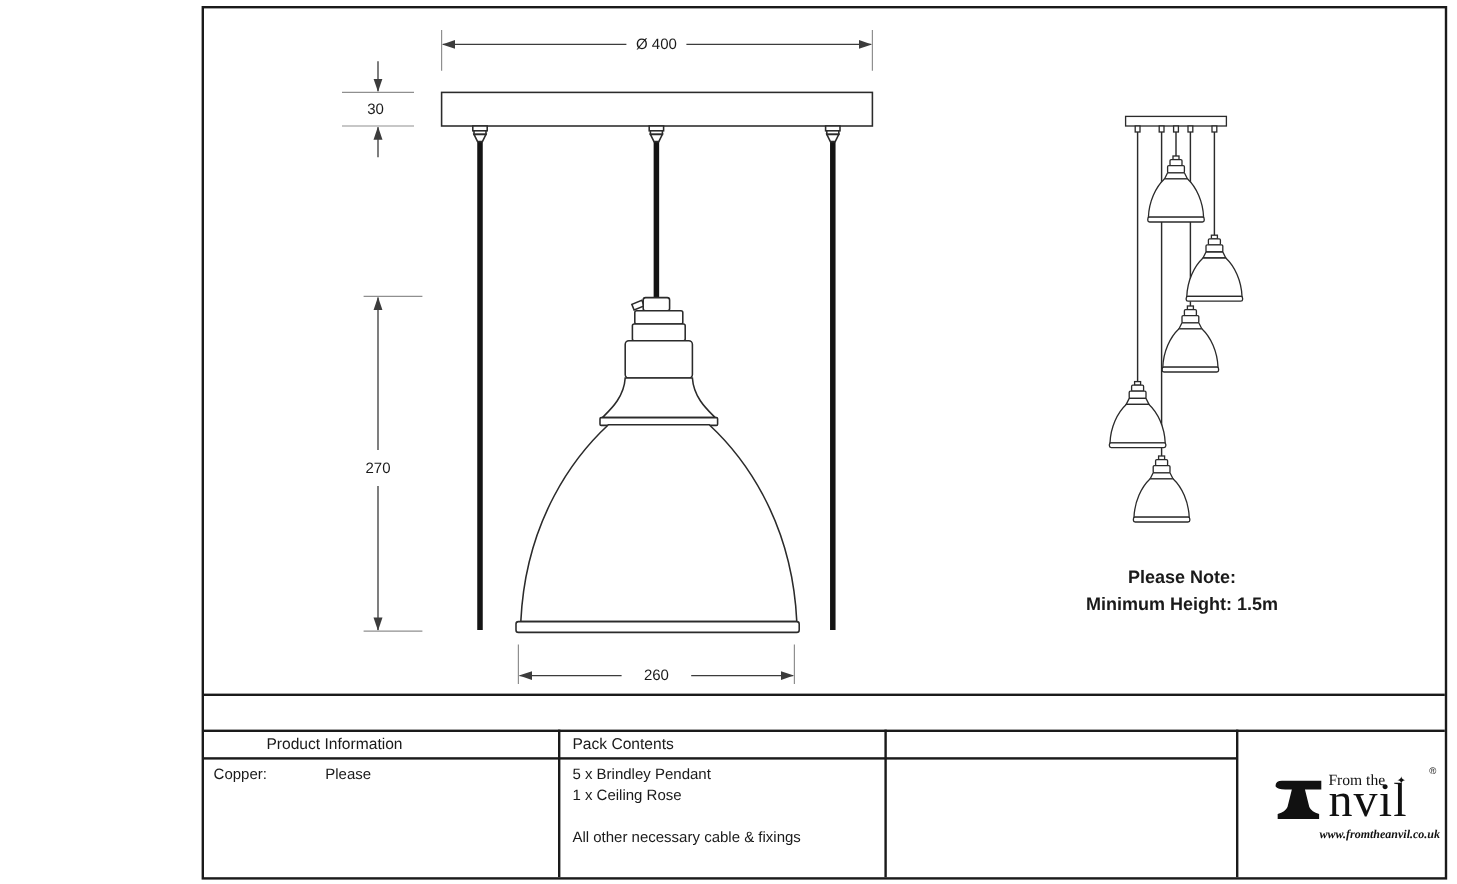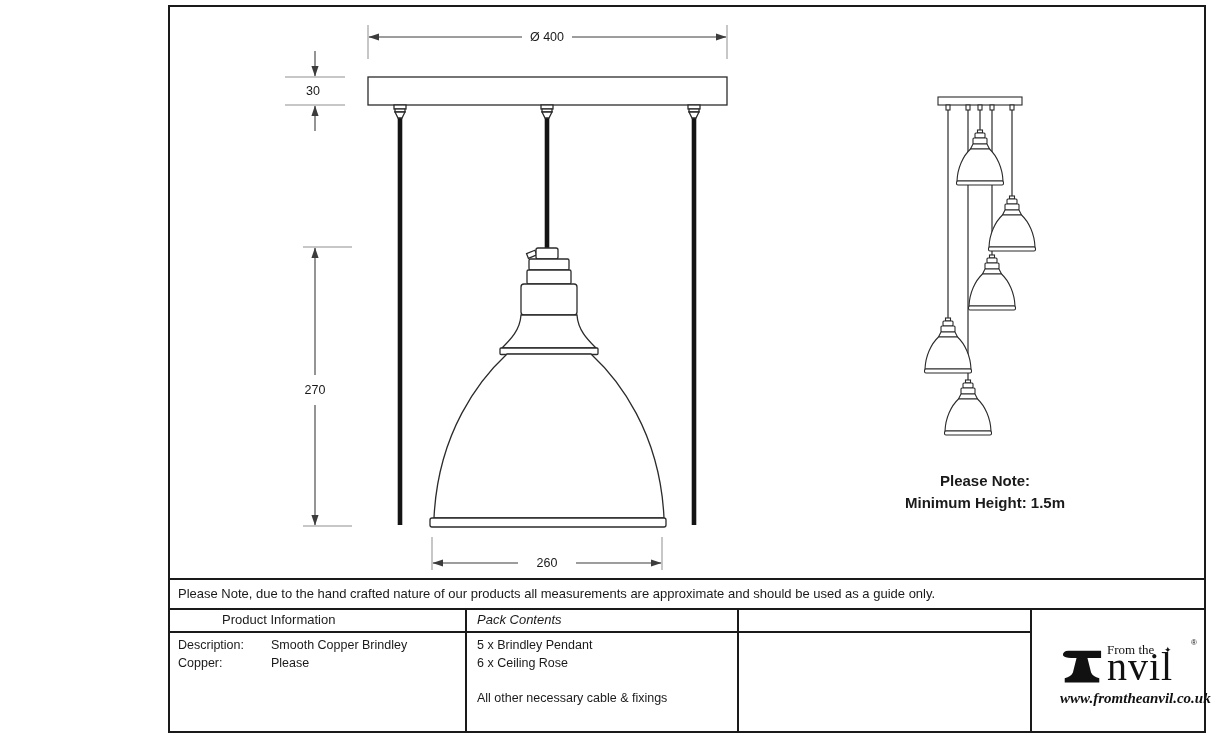--- a/index.html
+++ b/index.html
@@ -26,21 +26,21 @@
   .pi-label{width:93px;flex:none;}
   .logo{position:absolute;left:890px;top:631px;width:142px;height:72px;}
   .logo .fromthe{position:absolute;left:47px;top:4px;font-family:"Liberation Serif","DejaVu Serif",serif;
                  font-size:13px;color:#111;}
   .logo .star{position:absolute;left:104px;top:7px;font-size:9px;color:#111;}
   .logo .reg{position:absolute;left:131px;top:0px;font-size:8px;color:#111;}
   .logo .nvil{position:absolute;left:47px;top:7px;font-family:"Liberation Serif","DejaVu Serif",serif;
               font-size:40px;line-height:44px;color:#111;letter-spacing:1px;}
   .logo .url{position:absolute;left:0px;top:52px;width:140px;text-align:right;
              font-family:"Liberation Serif","DejaVu Serif",serif;font-style:italic;font-weight:bold;
-             font-size:15px;color:#111;}
+             font-size:10px;color:#111;}
   .anvil-icon{position:absolute;left:2px;top:8px;}
 </style>
 </head>
 <body>
 
 <div id="page">
   <div id="sheet">
 
     
     <svg width="1034" height="571" viewBox="0 0 1034 571">
@@ -155,41 +155,36 @@
 
     
     <div class="hline" style="top:571px;width:1034px;"></div>
     <div class="hline" style="top:601px;width:1034px;"></div>
     <div class="hline" style="top:624px;width:860px;"></div>
     <div class="vline" style="left:295px;top:601px;height:123px;"></div>
     <div class="vline" style="left:567px;top:601px;height:123px;"></div>
     <div class="vline" style="left:860px;top:601px;height:123px;"></div>
 
     
-    <div class="disclaimer">Please Note, due to the hand crafted nature of our products all measurements are approximate and should be used as a guide only.</div>
 
     
     <div class="th" style="left:8px;width:280px;margin-left:44px;">Product Information</div>
-    <div class="th" style="left:307px;width:250px;font-style:italic;">Pack Contents</div>
+    <div class="th" style="left:307px;width:250px;">Pack Contents</div>
 
     
     <div class="body-row" style="left:8px;width:280px;">
-      <div class="pi-row">
-        <span class="pi-label">Description:</span>
-        <span>Smooth Copper Brindley</span>
-      </div>
       <div class="pi-row">
         <span class="pi-label">Copper:</span>
         <span>Please</span>
       </div>
     </div>
 
     <div class="body-row" style="left:307px;width:250px;">
       <div>5 x Brindley Pendant</div>
-      <div>6 x Ceiling Rose</div>
+      <div>1 x Ceiling Rose</div>
       <div>&nbsp;</div>
       <div>All other necessary cable &amp; fixings</div>
     </div>
 
     
     <div class="logo">
       <svg class="anvil-icon" width="40" height="42" viewBox="0 0 44 46">
         <path d="M1,10 Q1,5 7,5 L43,5 L43,13 L28,13 L32,29 Q34,33.5 41,35.5 L41,40 L3,40 L3,35.5 Q10,33.5 12,29 L16,13 L10,13 Q3,13 1,10 Z" fill="#111"></path>
       </svg>
       <span class="fromthe">From the</span>

